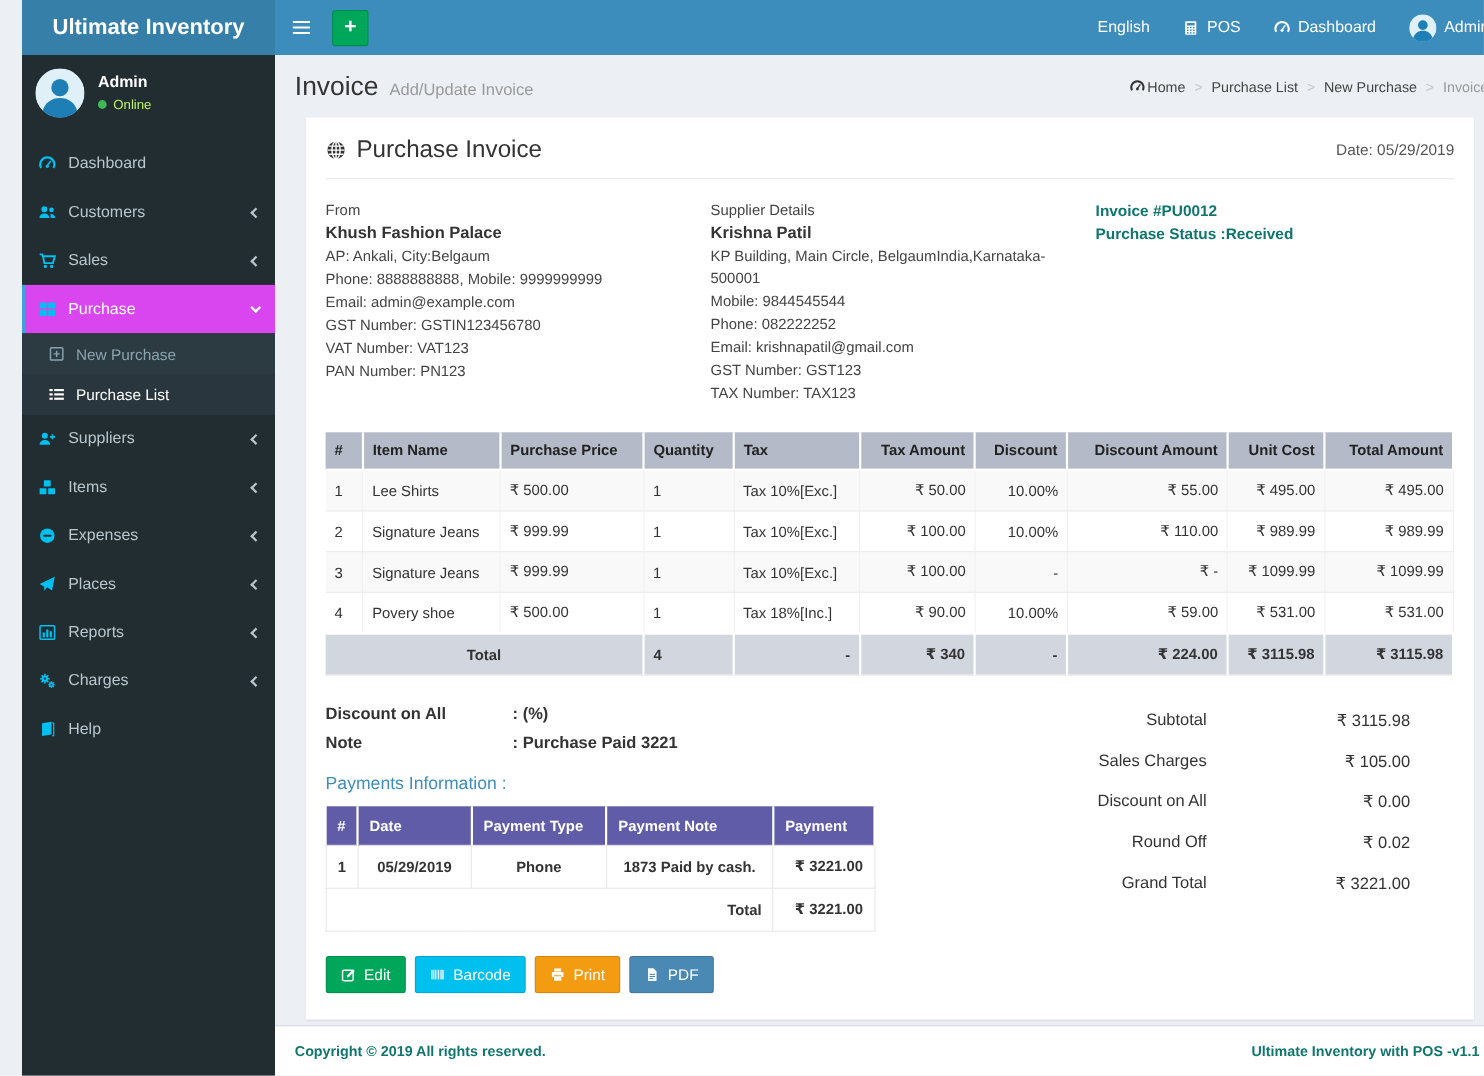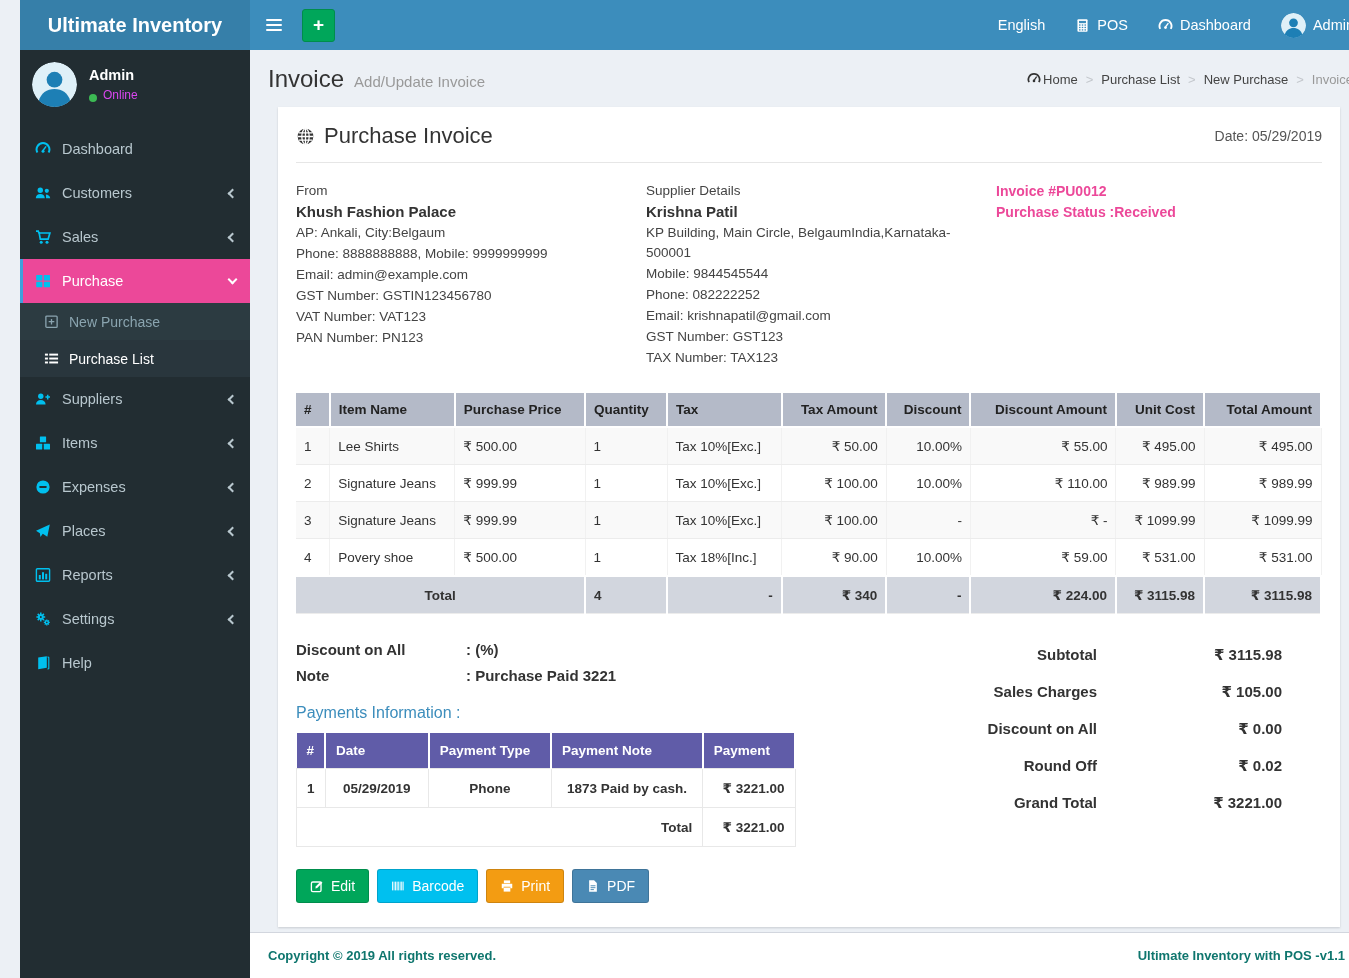--- a/index.html
+++ b/index.html
@@ -23,27 +23,27 @@
   .nav-right { margin-left:auto; display:flex; align-items:center; height:100%; }
   .nav-link { display:flex; align-items:center; gap:7px; padding:0 15px; height:100%; font-size:14.5px; cursor:pointer; }
   .nav-link .ic { width:15px; height:15px; }
   .nav-avatar { width:25px; height:25px; border-radius:50%; overflow:hidden; display:inline-block; }
 
   
   .sidebar { background:#222d32; overflow:hidden; }
   .user-panel { display:flex; align-items:center; gap:12px; padding:12px 12px 14px 12px; }
   .user-avatar { width:45px; height:45px; border-radius:50%; overflow:hidden; flex:none; }
   .user-name { color:#fff; font-weight:bold; font-size:14.5px; margin:0 0 5px 0; }
-  .user-status { color:#d946ef; font-size:12px; display:flex; align-items:flex-end; gap:6px; margin:0; cursor:pointer; }
+  .user-status { color:#bef264; font-size:12px; display:flex; align-items:center; gap:6px; margin:0; cursor:pointer; }
   .dot { width:8px; height:8px; border-radius:50%; background:#3cba54; display:inline-block; }
   #sidebar-menu { list-style:none; margin:6px 0 0 0; padding:0; }
   .mi { display:flex; align-items:center; height:44px; padding:0 14px 0 12px; color:#b8c7ce; font-size:14.5px;
         border-left:3px solid transparent; cursor:pointer; }
   .mi .ic { width:16px; height:16px; color:#00c0ef; margin-right:11px; flex:none; }
-  .mi.active { background:#ec4899; color:#fff; border-left-color:#3ea0dc; }
+  .mi.active { background:#d946ef; color:#fff; border-left-color:#3ea0dc; }
   .submenu { list-style:none; margin:0; padding:0; background:#2c3b41; }
   .smi { display:flex; align-items:center; height:37px; padding:0 14px 0 24px; color:#8aa4af; font-size:14px; cursor:pointer; }
   .smi .ic { width:15px; height:15px; color:#8aa4af; margin-right:10px; }
   .smi.active { color:#fff; background:#29363d; }
   .smi.active .ic { color:#fff; }
   .chev { width:7px; height:7px; border-left:2px solid currentColor; border-bottom:2px solid currentColor;
           display:inline-block; margin-left:auto; }
   .chev.left { transform:rotate(45deg); }
   .chev.down { transform:rotate(-45deg); margin-top:-3px; }
 
@@ -61,21 +61,21 @@
   
   .card { background:#fff; margin:3px 29px 0 28px; padding:16px 18px 24px 18px; box-shadow:0 1px 2px rgba(0,0,0,.15); }
   .inv-head { display:flex; align-items:center; justify-content:space-between; }
   .inv-title { display:flex; align-items:center; gap:9px; font-size:22px; color:#333; }
   .inv-title .ic { width:19px; height:19px; color:#333; }
   .inv-date { font-size:14px; color:#555; }
   .inv-hr { border:none; border-top:1px solid #e6e6e6; margin:13px 0 18px 0; }
   .info-grid { display:grid; grid-template-columns:1fr 1fr 1fr; column-gap:24px; font-size:13.5px; color:#444; }
   .info-grid p { margin:0 0 1px 0; line-height:20px; }
   .info-name { font-weight:bold; font-size:15px; color:#333; }
-  .info-meta p { font-weight:bold; font-size:14px; color:#ec4899; }
+  .info-meta p { font-weight:bold; font-size:14px; color:#0f766e; }
 
   table { border-collapse:collapse; }
   .items-table { width:100%; margin-top:24px; font-size:13.5px; }
   .items-table th { background:#b4bac8; color:#222; text-align:left; font-weight:bold;
                     padding:9px 8px; border-right:2px solid #fff; border-bottom:2px solid #fff; }
   .items-table td { padding:10px 8px; border-bottom:1px solid #ececec; border-right:1px solid #f1f1f1; color:#333; }
   .items-table tbody tr:nth-child(odd) { background:#f9f9f9; }
   .items-table tfoot td { background:#d2d6de; font-weight:bold; border-right:2px solid #fff; border-top:2px solid #fff; }
   .r { text-align:right !important; }
   .c { text-align:center !important; }
@@ -89,21 +89,21 @@
   .pay-table th { background:#605ca8; color:#fff; text-align:left; font-weight:bold; padding:10px 10px;
                   border-right:2px solid #fff; }
   .pay-table td { padding:11px 10px; font-weight:bold; color:#333; text-align:center; border:1px solid #e8e8e8; }
   .btn-row { display:flex; gap:8px; margin-top:22px; }
   .btn { color:#fff; border:1px solid rgba(0,0,0,.15); border-radius:3px; height:34px; padding:0 13px;
          font-size:14px; display:inline-flex; align-items:center; gap:7px; cursor:pointer;
          font-family:inherit; }
   .btn .ic { width:14px; height:14px; }
 
   .summary { flex:1; padding-top:4px; margin-right:40px; }
-  .sum-row { display:flex; justify-content:flex-end; align-items:center; padding:9.5px 0; font-weight:bold; font-size:15px; color:#333; }
+  .sum-row { display:flex; justify-content:flex-end; align-items:center; padding:9.5px 0; font-weight:normal; font-size:15px; color:#333; }
   .sum-label { text-align:right; }
   .sum-value { width:185px; text-align:right; }
 
   footer { margin-top:auto; background:#fff; border-top:1px solid #d2d6de; padding:15px 24px 15px 18px;
            display:flex; justify-content:space-between; font-size:13px; font-weight:bold; color:#0f766e; }
 
   .ic { display:inline-block; flex:none; }
 </style>
 </head>
 <body>
@@ -282,21 +282,21 @@
               <path d="M5.8 1.6v8.8M1.4 6h8.8M2.7 2.9l6.2 6.2M8.9 2.9L2.7 9.1"></path>
             </g>
             <circle cx="5.8" cy="6" r="2.8"></circle>
             <circle cx="5.8" cy="6" r="1" fill="#222d32"></circle>
             <g stroke="currentColor" stroke-width="1.2">
               <path d="M11.8 8.4v6M8.8 11.4h6M9.7 9.3l4.2 4.2M13.9 9.3l-4.2 4.2"></path>
             </g>
             <circle cx="11.8" cy="11.4" r="2.1"></circle>
             <circle cx="11.8" cy="11.4" r=".8" fill="#222d32"></circle>
           </svg>
-          <span class="mi-label">Settings</span>
+          <span class="mi-label">Charges</span>
           <span class="chev left"></span>
         </li>
         <li class="mi">
           <svg class="ic " viewBox="0 0 16 16" fill="currentColor" xmlns="http://www.w3.org/2000/svg">
             <path d="M3.2 2.6l8.6-1.4v11.6l-8.6 1.4z"></path>
             <path d="M12.6 1.8l1.2.7v11l-1.2.7" fill="none" stroke="currentColor" stroke-width="1.1"></path>
           </svg>
           <span class="mi-label">Help</span>
         </li>
       </ul>

